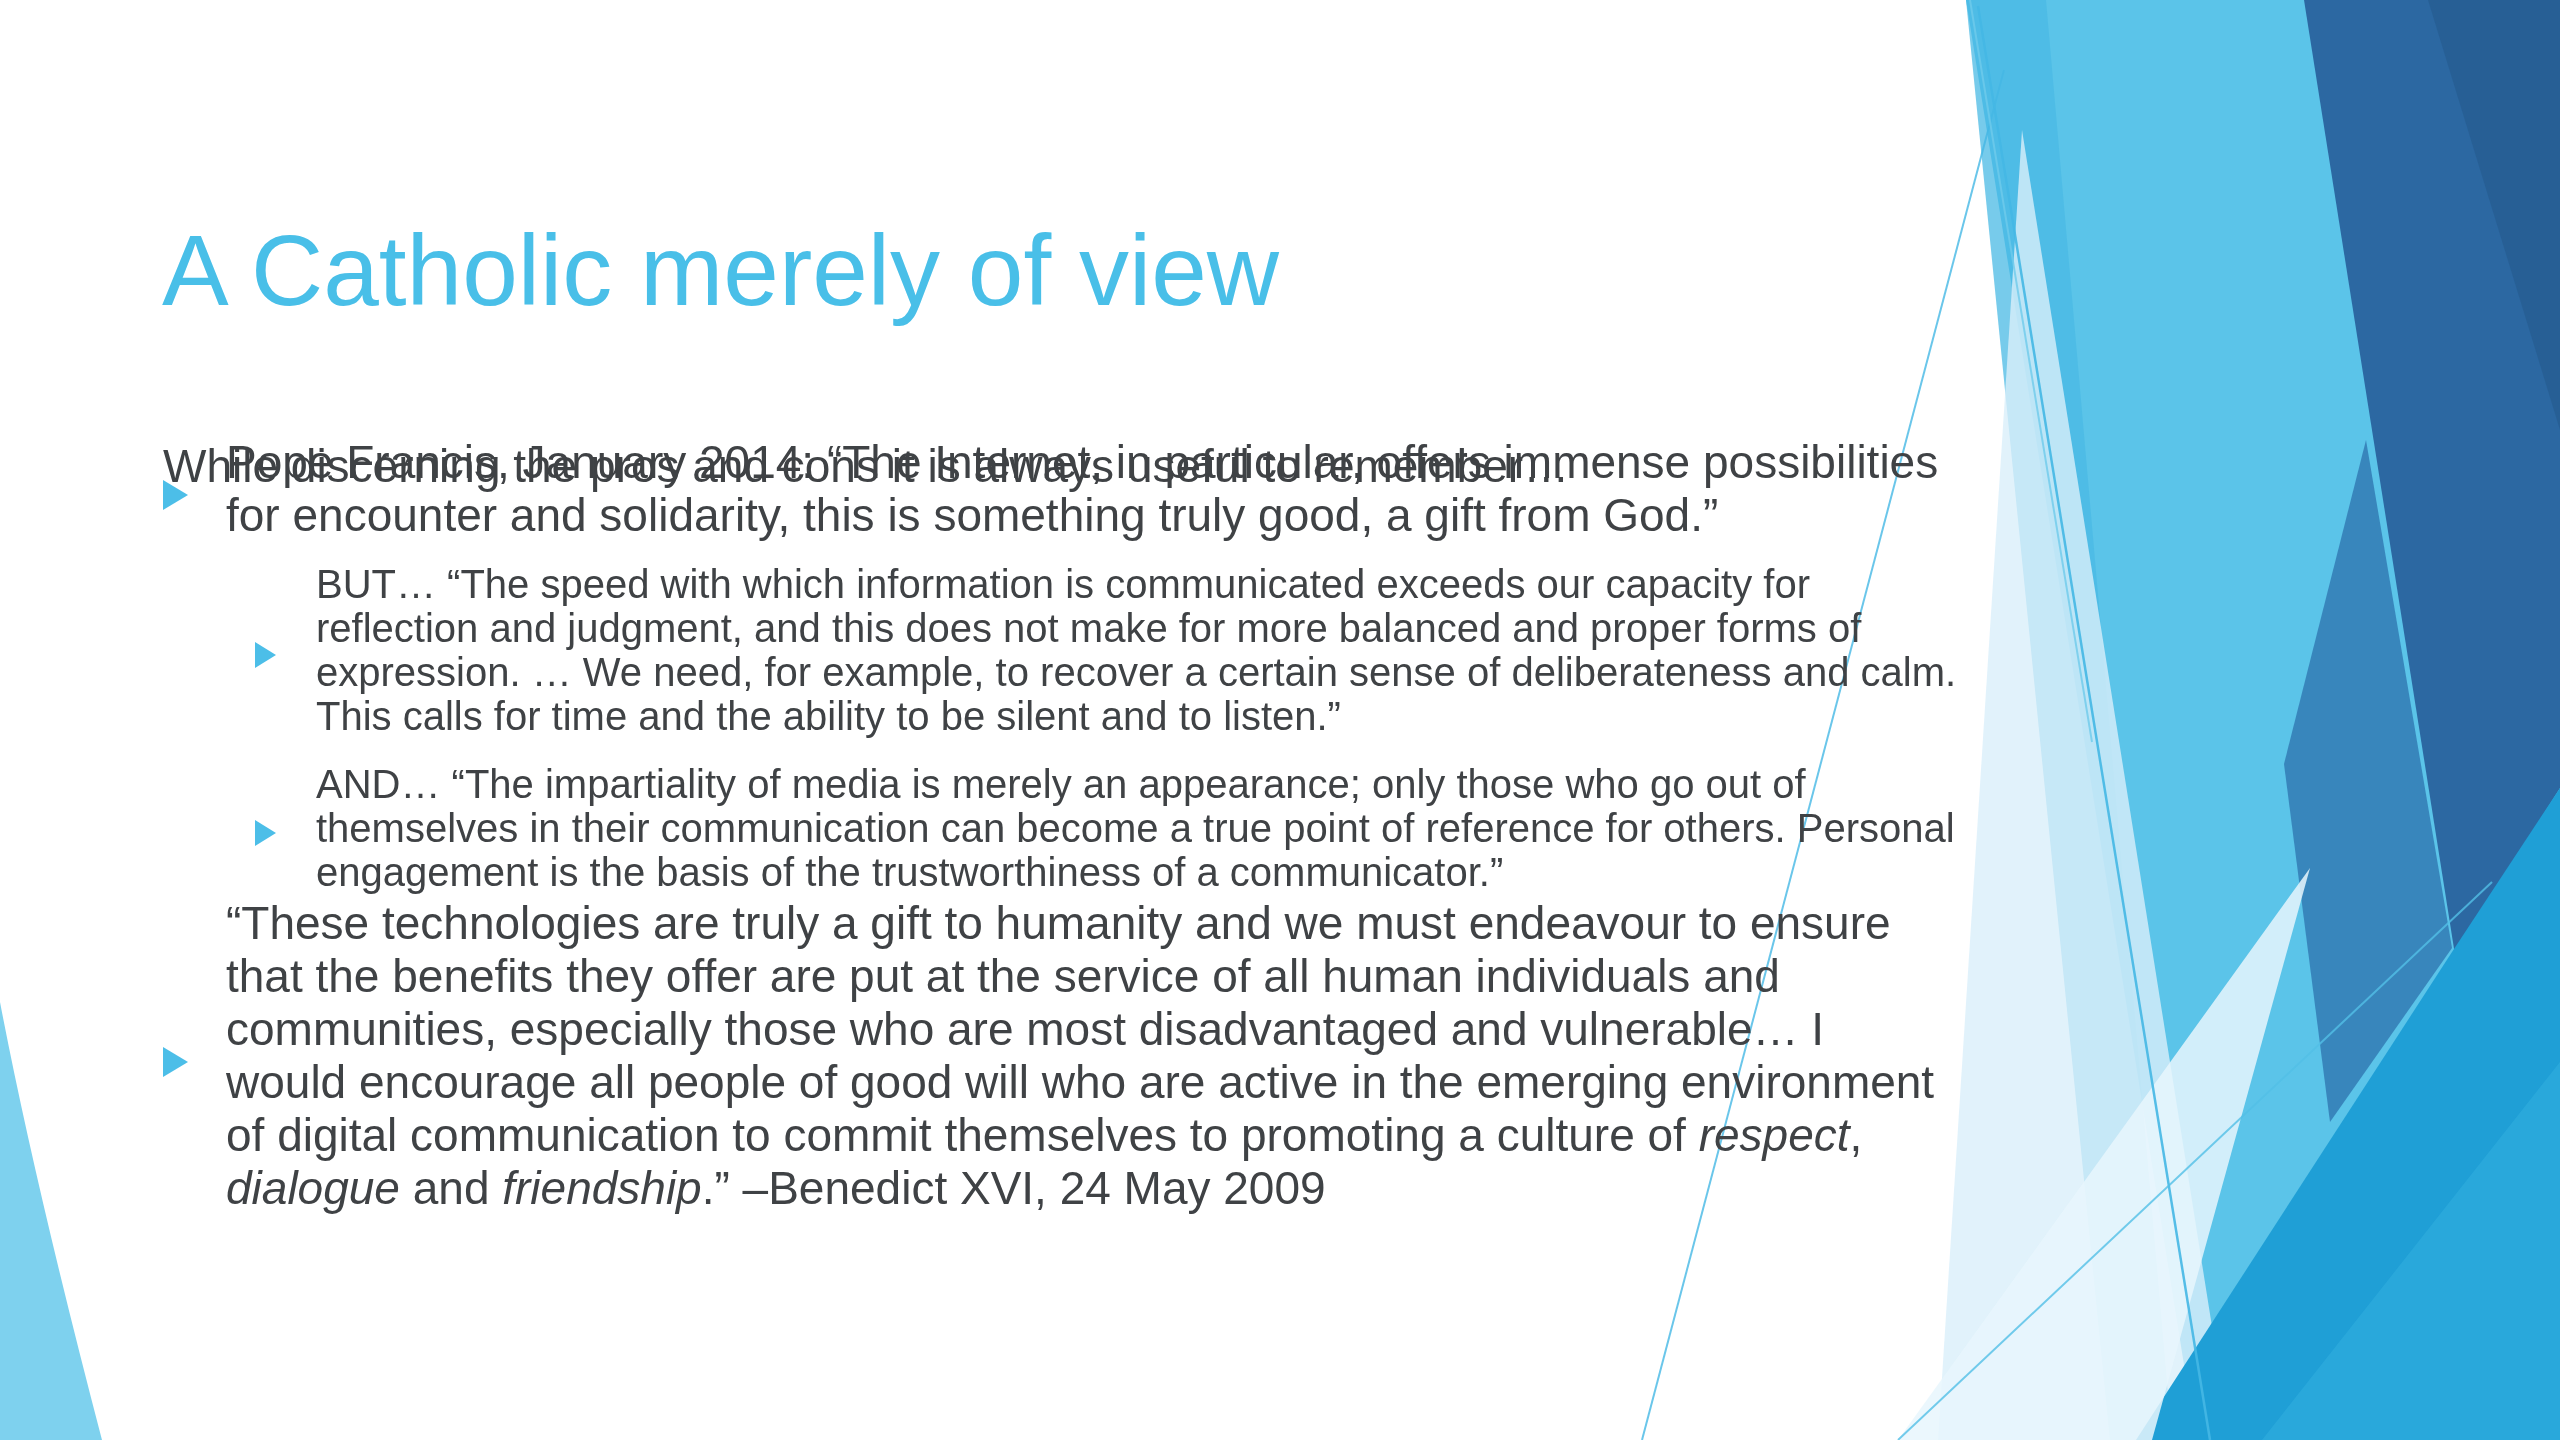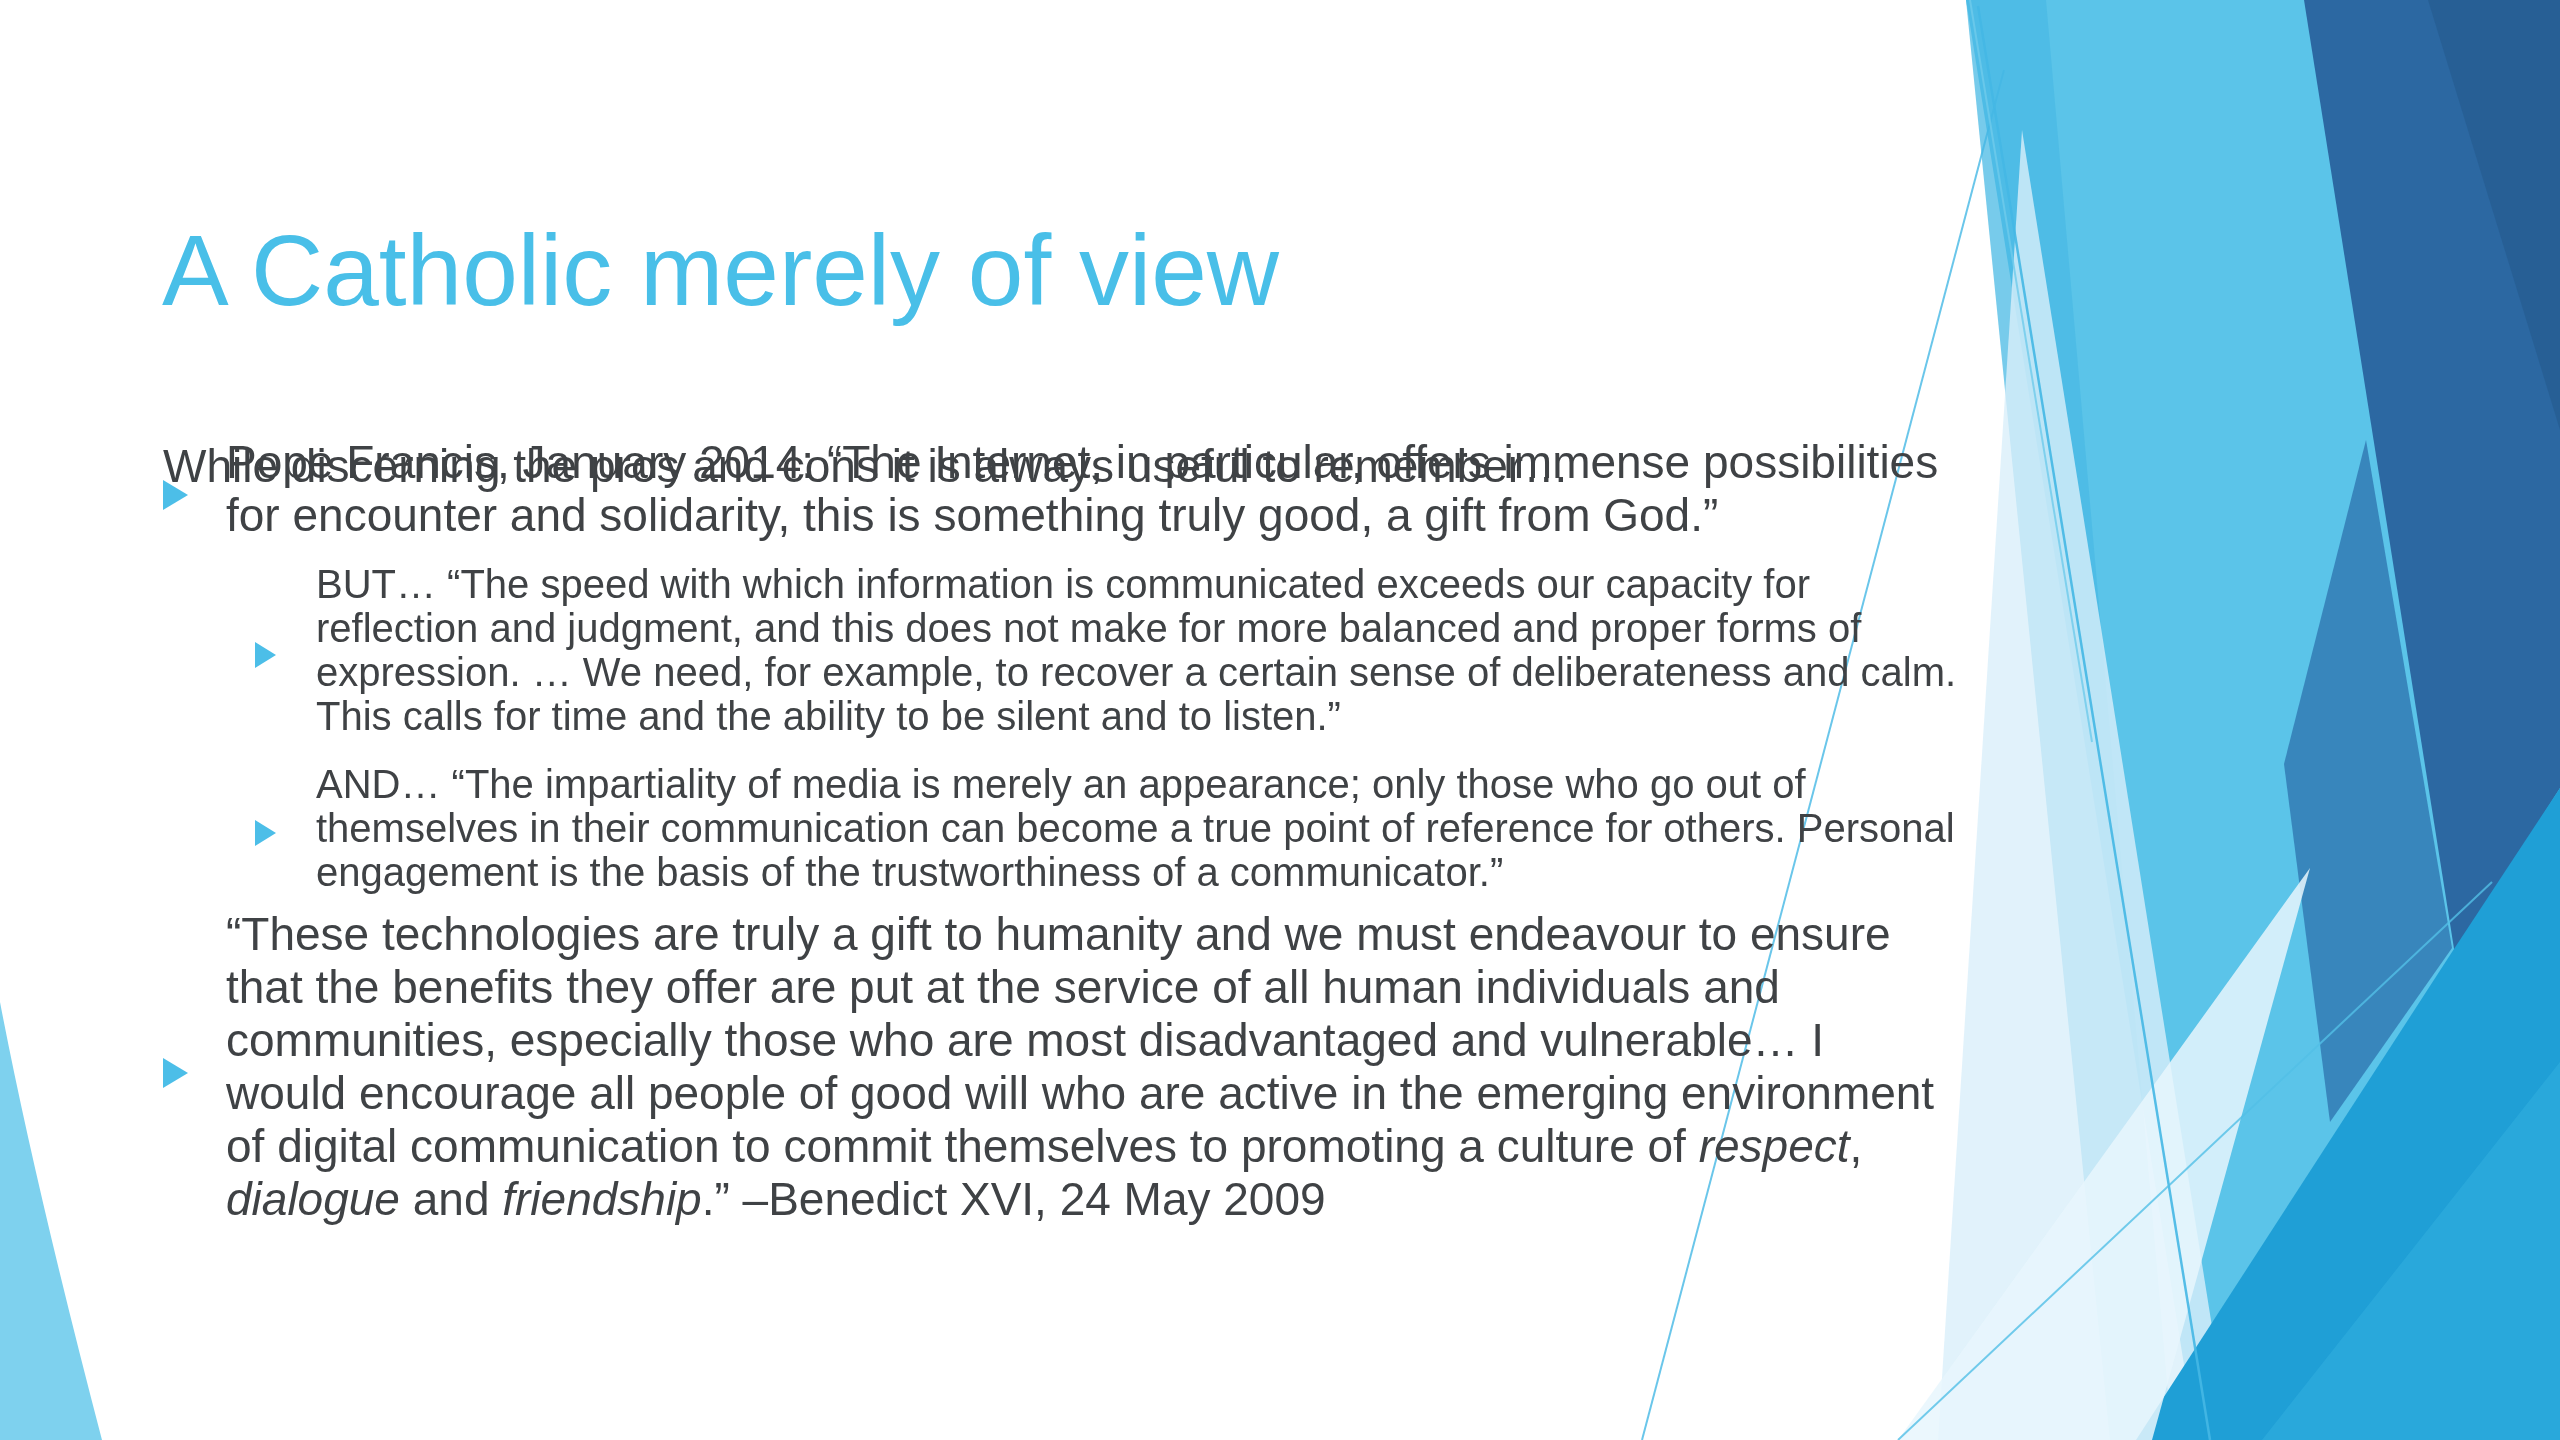--- a/index.html
+++ b/index.html
@@ -29,21 +29,21 @@
     text-align:right;
   }
   .bullets{
     position:absolute;
     left:163px;top:436px;
     width:1820px;
   }
   .bullet-row{display:flex;align-items:center;}
   .bullet-row.lvl1{margin:0 0 20px 0;}
   .bullet-row.lvl2{margin:0 0 24px 90px;}
-  .bullet-row.lvl2.last-sub{margin-bottom:14px;}
+  .bullet-row.lvl2.last-sub{margin-bottom:3px;}
   .marker{flex:0 0 auto;width:0;height:0;}
   .lvl1 .marker{
     margin:11px 38px 0 0;
     border-top:15px solid transparent;
     border-bottom:15px solid transparent;
     border-left:25px solid;
   }
   .lvl2 .marker{
     margin:10px 40px 0 2px;
     border-top:13px solid transparent;

